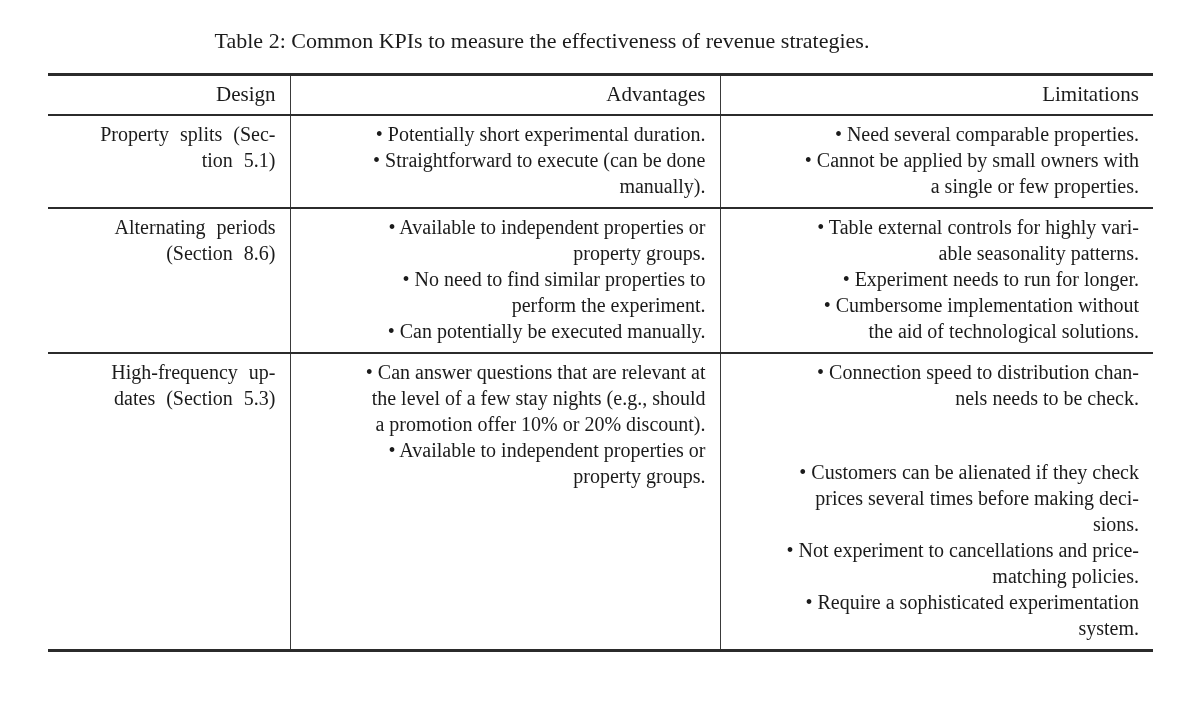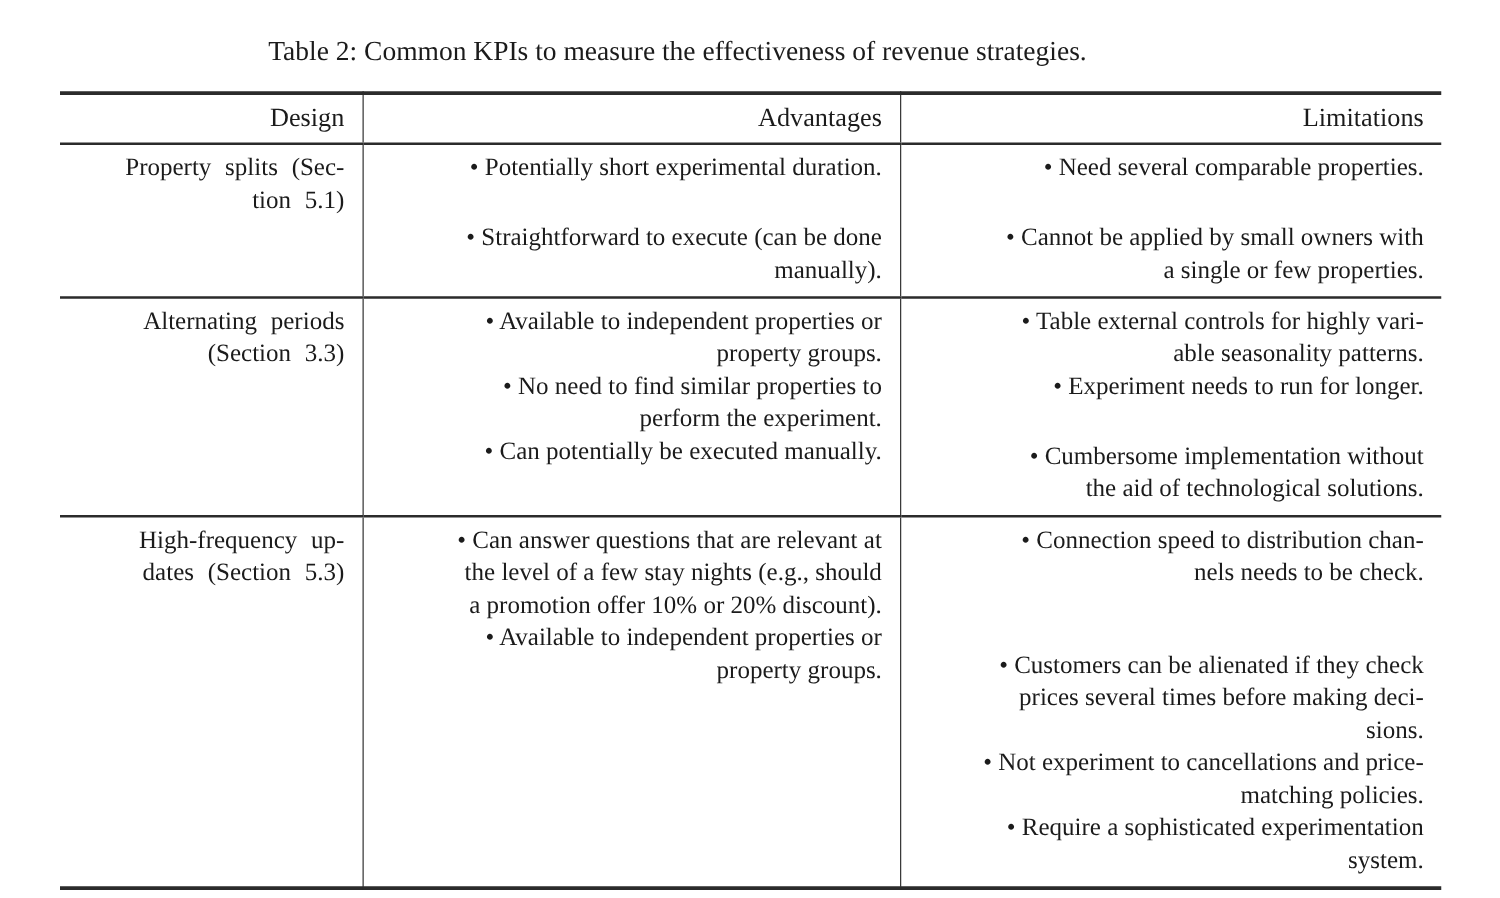--- a/index.html
+++ b/index.html
@@ -59,21 +59,21 @@
     border-left: 1.5px solid #3a3a3a;
   }
   .design {
     white-space: pre-line;
     word-spacing: 0.30em;
   }
   p.bullet {
     margin: 0;
     white-space: pre-line;
   }
-  p.bullet.gap { margin-top: 30px; }
+  p.bullet.gap { }
   p.bullet.gap-lg { margin-top: 48px; }
 </style>
 </head>
 <body>
 
 <div class="page">
 
   <div class="caption">Table 2: Common KPIs to measure the effectiveness of revenue strategies.</div>
 
   <table class="kpi">
@@ -101,21 +101,21 @@
         </td>
         <td>
           <p class="bullet">• Need several comparable properties.</p>
           <p class="bullet gap">• Cannot be applied by small owners with
 a single or few properties.</p>
         </td>
       </tr>
 
       <tr>
         <td class="design">Alternating periods
-(Section 3.3)</td>
+(Section 8.6)</td>
         <td>
           <p class="bullet">• Available to independent properties or
 property groups.</p>
           <p class="bullet">• No need to find similar properties to
 perform the experiment.</p>
           <p class="bullet">• Can potentially be executed manually.</p>
         </td>
         <td>
           <p class="bullet">• Table external controls for highly vari-
 able seasonality patterns.</p>

